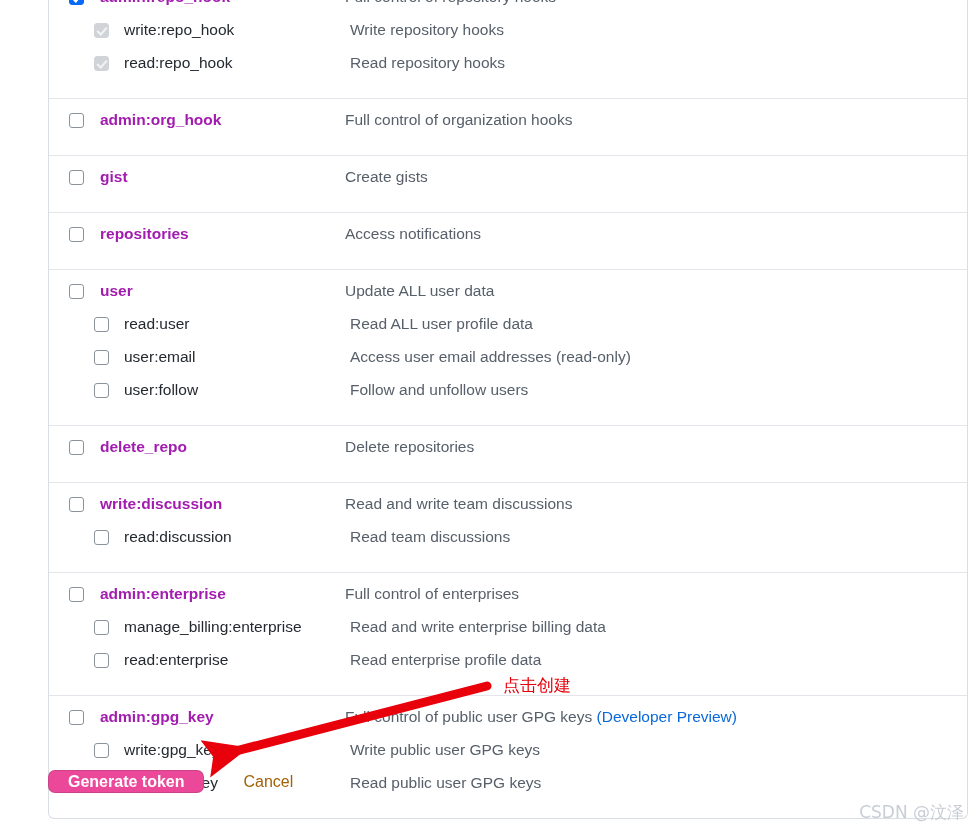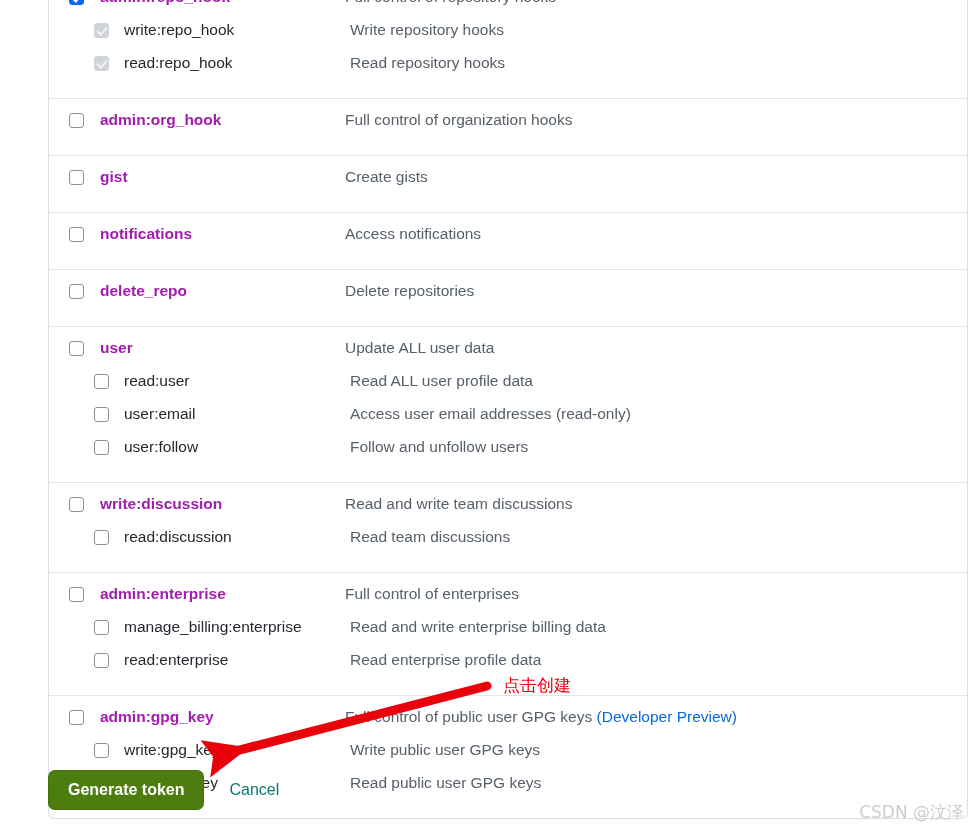--- a/index.html
+++ b/index.html
@@ -133,34 +133,34 @@
     position: absolute;
     left: 48px;
     top: 770px;
     display: flex;
     align-items: center;
   }
   .btn-generate {
     display: inline-flex;
     align-items: center;
     justify-content: center;
-    height: 40px;
+    height: 23px;
     padding: 0 19px;
-    background: #4d7c0f;
+    background: #ec4899;
     border: 1px solid rgba(27,31,36,0.15);
     border-radius: 7px;
     color: #ffffff;
     font-size: 16px;
     font-weight: 700;
     cursor: pointer;
     font-family: "Liberation Sans", sans-serif;
   }
   .btn-cancel {
-    margin-left: 25px;
-    color: #0f766e;
+    margin-left: 39px;
+    color: #a16207;
     font-size: 16px;
     text-decoration: none;
     cursor: pointer;
   }
 
   
   .annot-svg {
     position: absolute;
     left: 0;
     top: 0;
@@ -223,51 +223,51 @@
       <div class="scope-group">
         <div class="scope-row parent">
           <span class="cb"></span>
           <span class="scope-name">gist</span>
           <span class="scope-desc"><span>Create gists</span></span>
         </div>
       </div>
       <div class="scope-group">
         <div class="scope-row parent">
           <span class="cb"></span>
-          <span class="scope-name">notifications</span>
+          <span class="scope-name">repositories</span>
           <span class="scope-desc"><span>Access notifications</span></span>
+        </div>
+      </div>
+      <div class="scope-group">
+        <div class="scope-row parent">
+          <span class="cb"></span>
+          <span class="scope-name">user</span>
+          <span class="scope-desc"><span>Update ALL user data</span></span>
+        </div>
+        <div class="scope-row child">
+          <span class="cb"></span>
+          <span class="scope-name">read:user</span>
+          <span class="scope-desc"><span>Read ALL user profile data</span></span>
+        </div>
+        <div class="scope-row child">
+          <span class="cb"></span>
+          <span class="scope-name">user:email</span>
+          <span class="scope-desc"><span>Access user email addresses (read-only)</span></span>
+        </div>
+        <div class="scope-row child">
+          <span class="cb"></span>
+          <span class="scope-name">user:follow</span>
+          <span class="scope-desc"><span>Follow and unfollow users</span></span>
         </div>
       </div>
       <div class="scope-group">
         <div class="scope-row parent">
           <span class="cb"></span>
           <span class="scope-name">delete_repo</span>
           <span class="scope-desc"><span>Delete repositories</span></span>
-        </div>
-      </div>
-      <div class="scope-group">
-        <div class="scope-row parent">
-          <span class="cb"></span>
-          <span class="scope-name">user</span>
-          <span class="scope-desc"><span>Update ALL user data</span></span>
-        </div>
-        <div class="scope-row child">
-          <span class="cb"></span>
-          <span class="scope-name">read:user</span>
-          <span class="scope-desc"><span>Read ALL user profile data</span></span>
-        </div>
-        <div class="scope-row child">
-          <span class="cb"></span>
-          <span class="scope-name">user:email</span>
-          <span class="scope-desc"><span>Access user email addresses (read-only)</span></span>
-        </div>
-        <div class="scope-row child">
-          <span class="cb"></span>
-          <span class="scope-name">user:follow</span>
-          <span class="scope-desc"><span>Follow and unfollow users</span></span>
         </div>
       </div>
       <div class="scope-group">
         <div class="scope-row parent">
           <span class="cb"></span>
           <span class="scope-name">write:discussion</span>
           <span class="scope-desc"><span>Read and write team discussions</span></span>
         </div>
         <div class="scope-row child">
           <span class="cb"></span>

